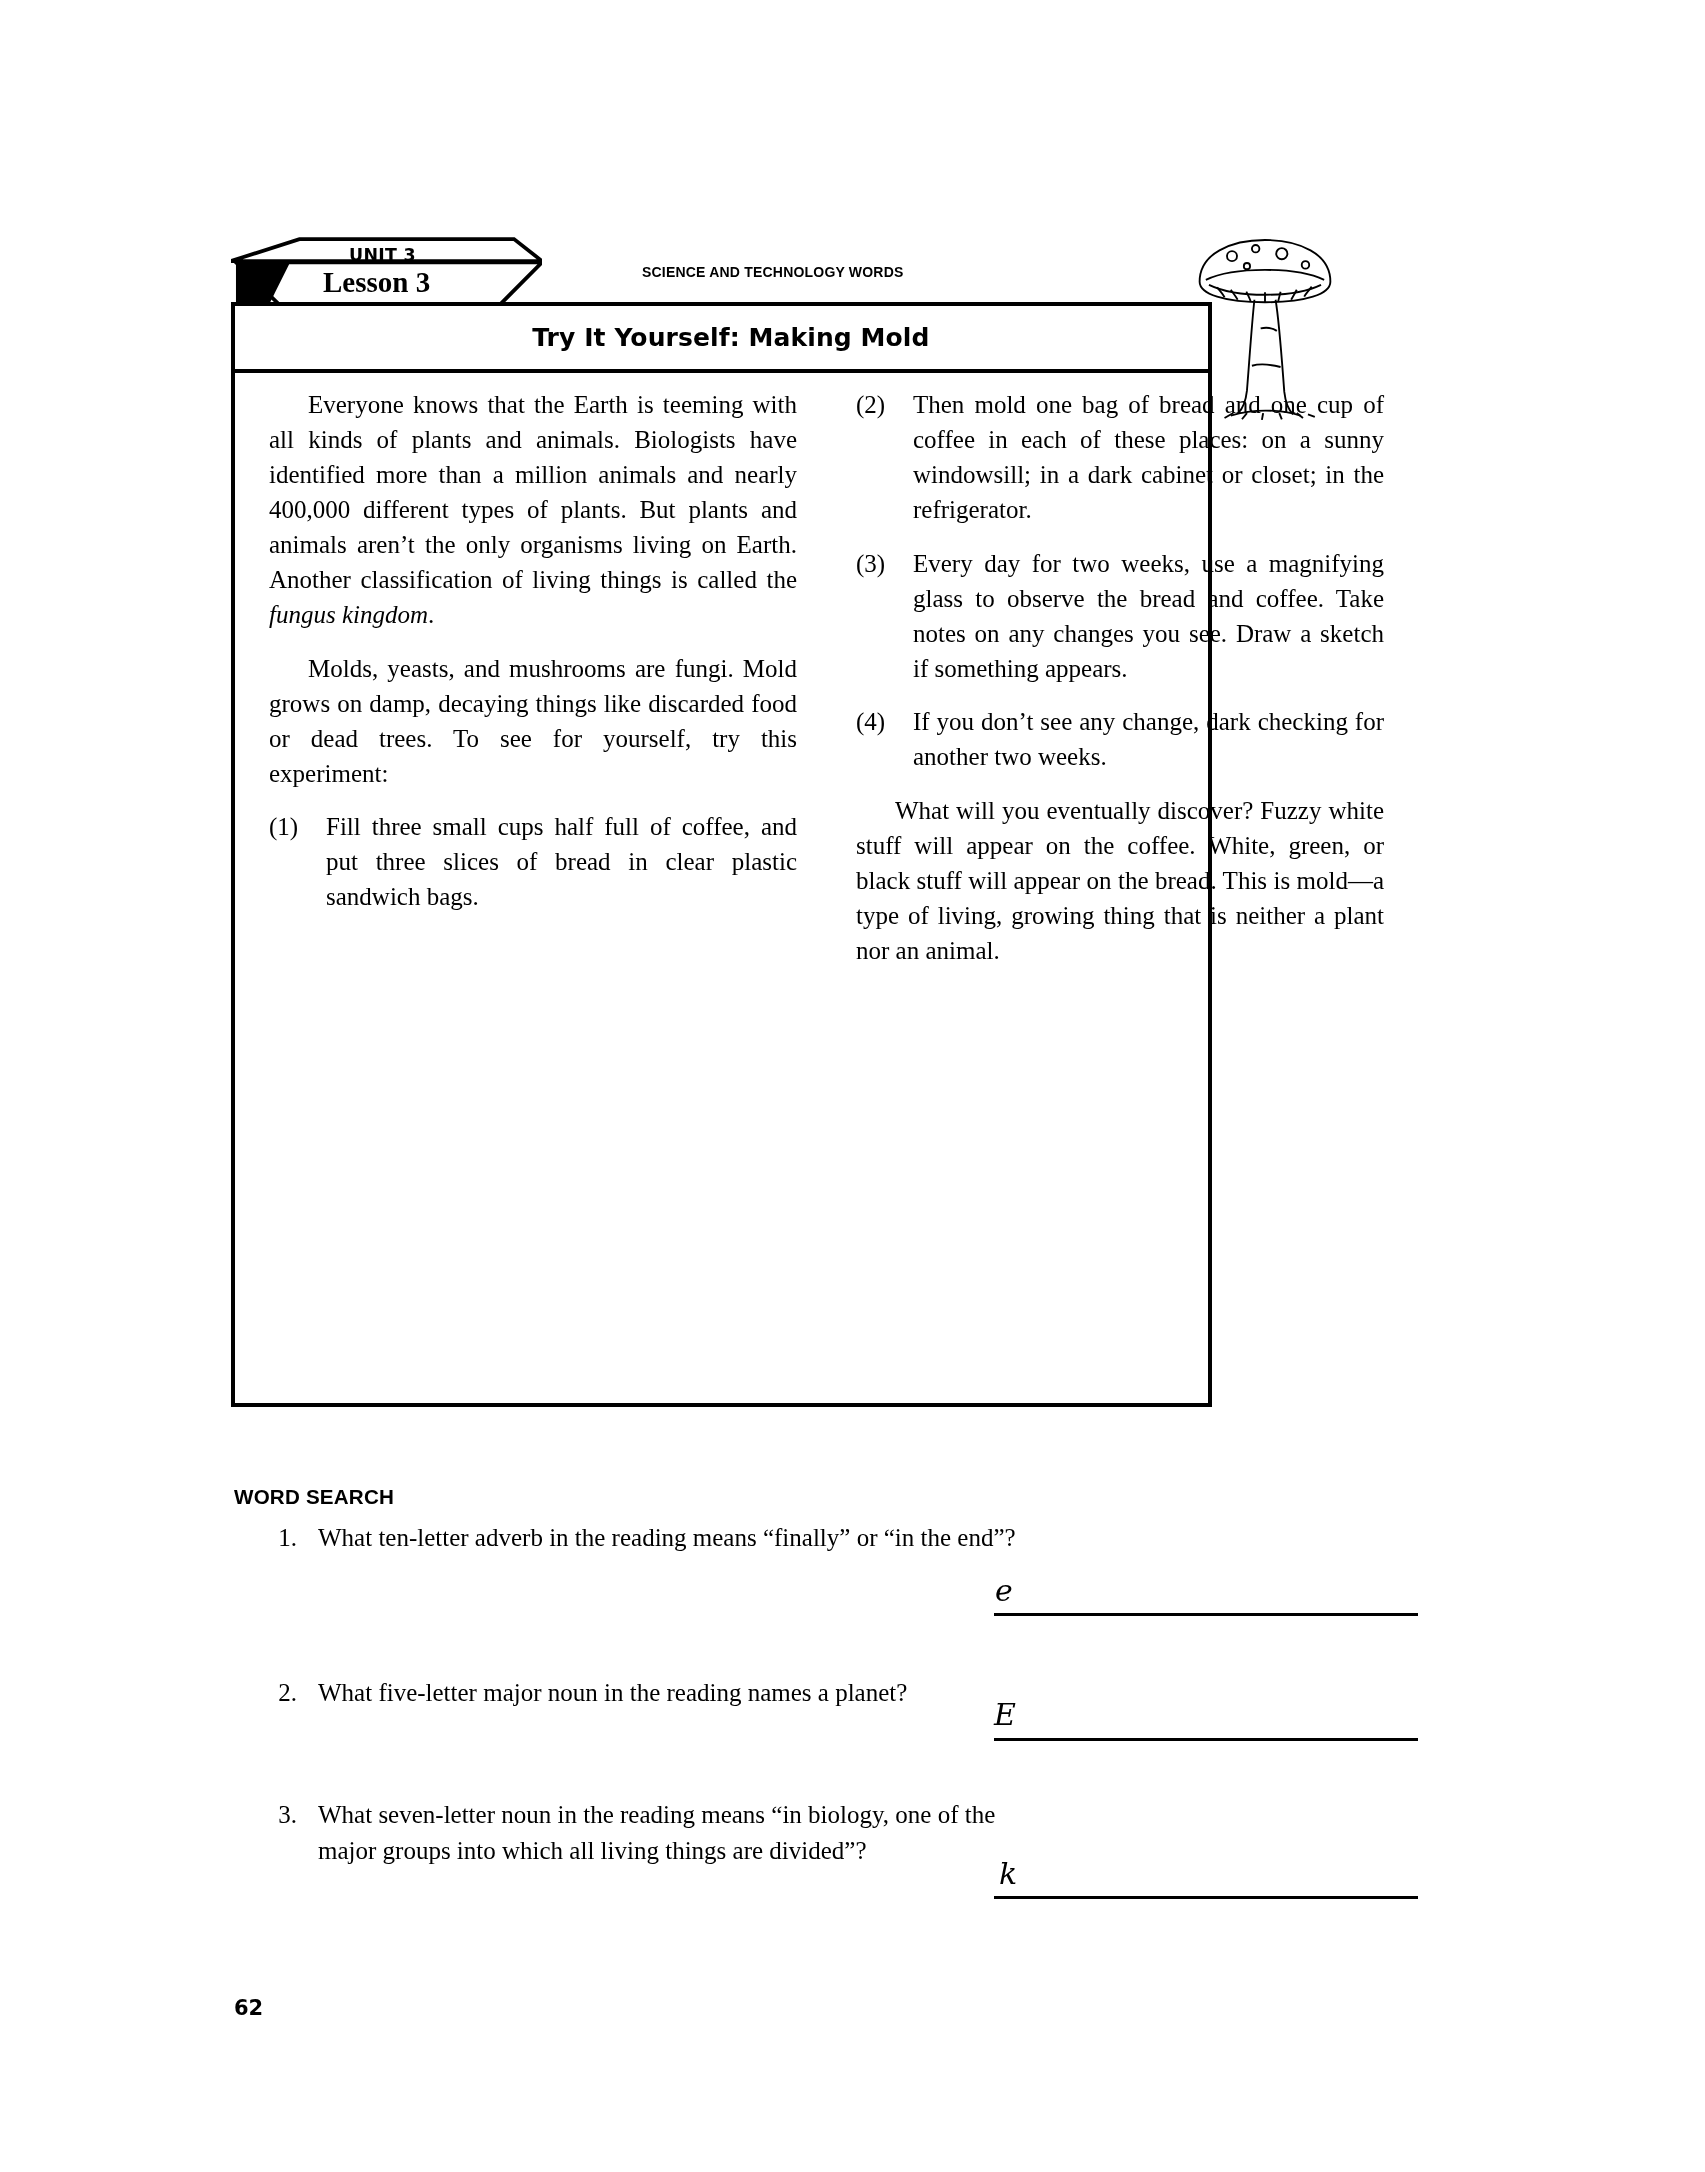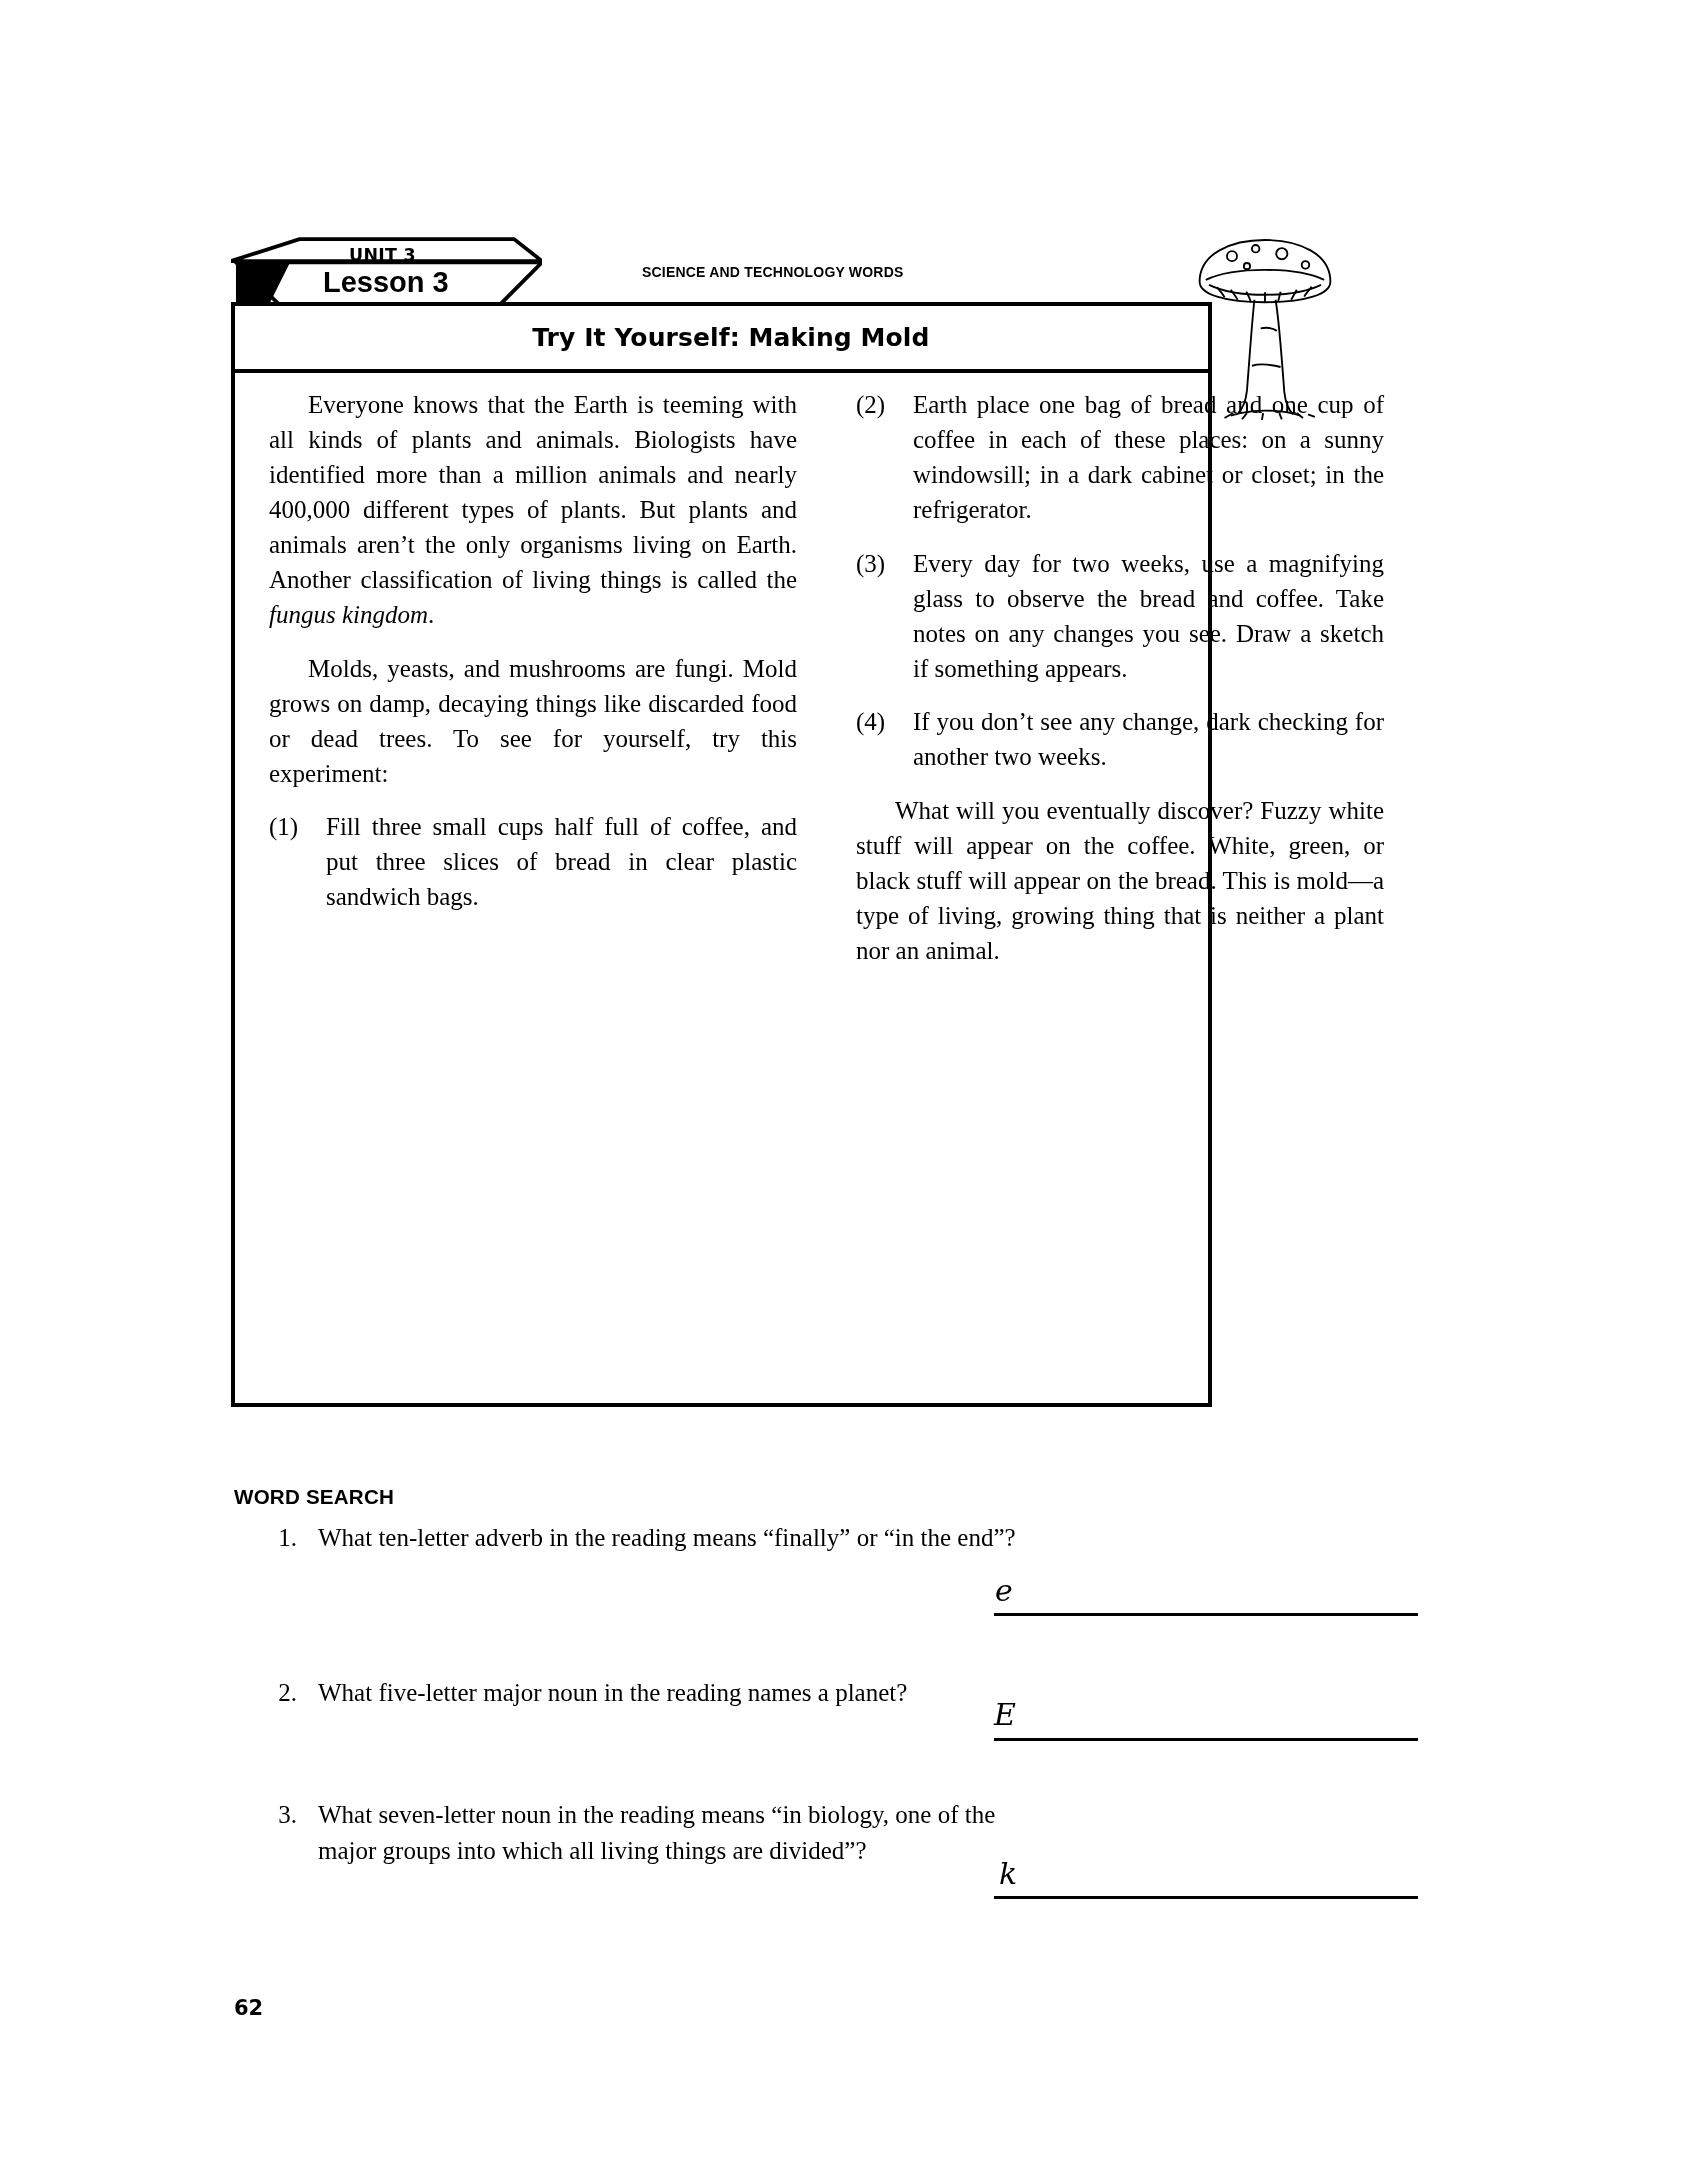--- a/index.html
+++ b/index.html
@@ -52,21 +52,21 @@
     font-family: "DejaVu Sans", sans-serif;
     font-weight: bold;
     font-size: 17.4px;
     letter-spacing: 0.3px;
     white-space: nowrap;
   }
   .lesson-label {
     position: absolute;
     left: 92px;
     top: 30px;
-    font-family: Liberation Sans, sans-serif;
+    font-family: Liberation Serif, serif;
     font-weight: bold;
     font-size: 29px;
     white-space: nowrap;
   }
 
   .section-kicker {
     position: absolute;
     left: 411px;
     top: 34px;
     font-family: Liberation Sans, sans-serif;
@@ -288,21 +288,21 @@
 
         <div class="numbered">
           <span class="num">(1)</span>
           <span>Fill three small cups half full of coffee, and put three slices of bread in clear plastic sandwich bags.</span>
         </div>
       </div>
 
       <div class="col">
         <div class="numbered">
           <span class="num">(2)</span>
-          <span>Earth place one bag of bread and one cup of coffee in each of these places: on a sunny windowsill; in a dark cabinet or closet; in the refrigerator.</span>
+          <span>Then mold one bag of bread and one cup of coffee in each of these places: on a sunny windowsill; in a dark cabinet or closet; in the refrigerator.</span>
         </div>
 
         <div class="numbered">
           <span class="num">(3)</span>
           <span>Every day for two weeks, use a magnifying glass to observe the bread and coffee. Take notes on any changes you see. Draw a sketch if something appears.</span>
         </div>
 
         <div class="numbered">
           <span class="num">(4)</span>
           <span>If you don’t see any change, dark checking for another two weeks.</span>

